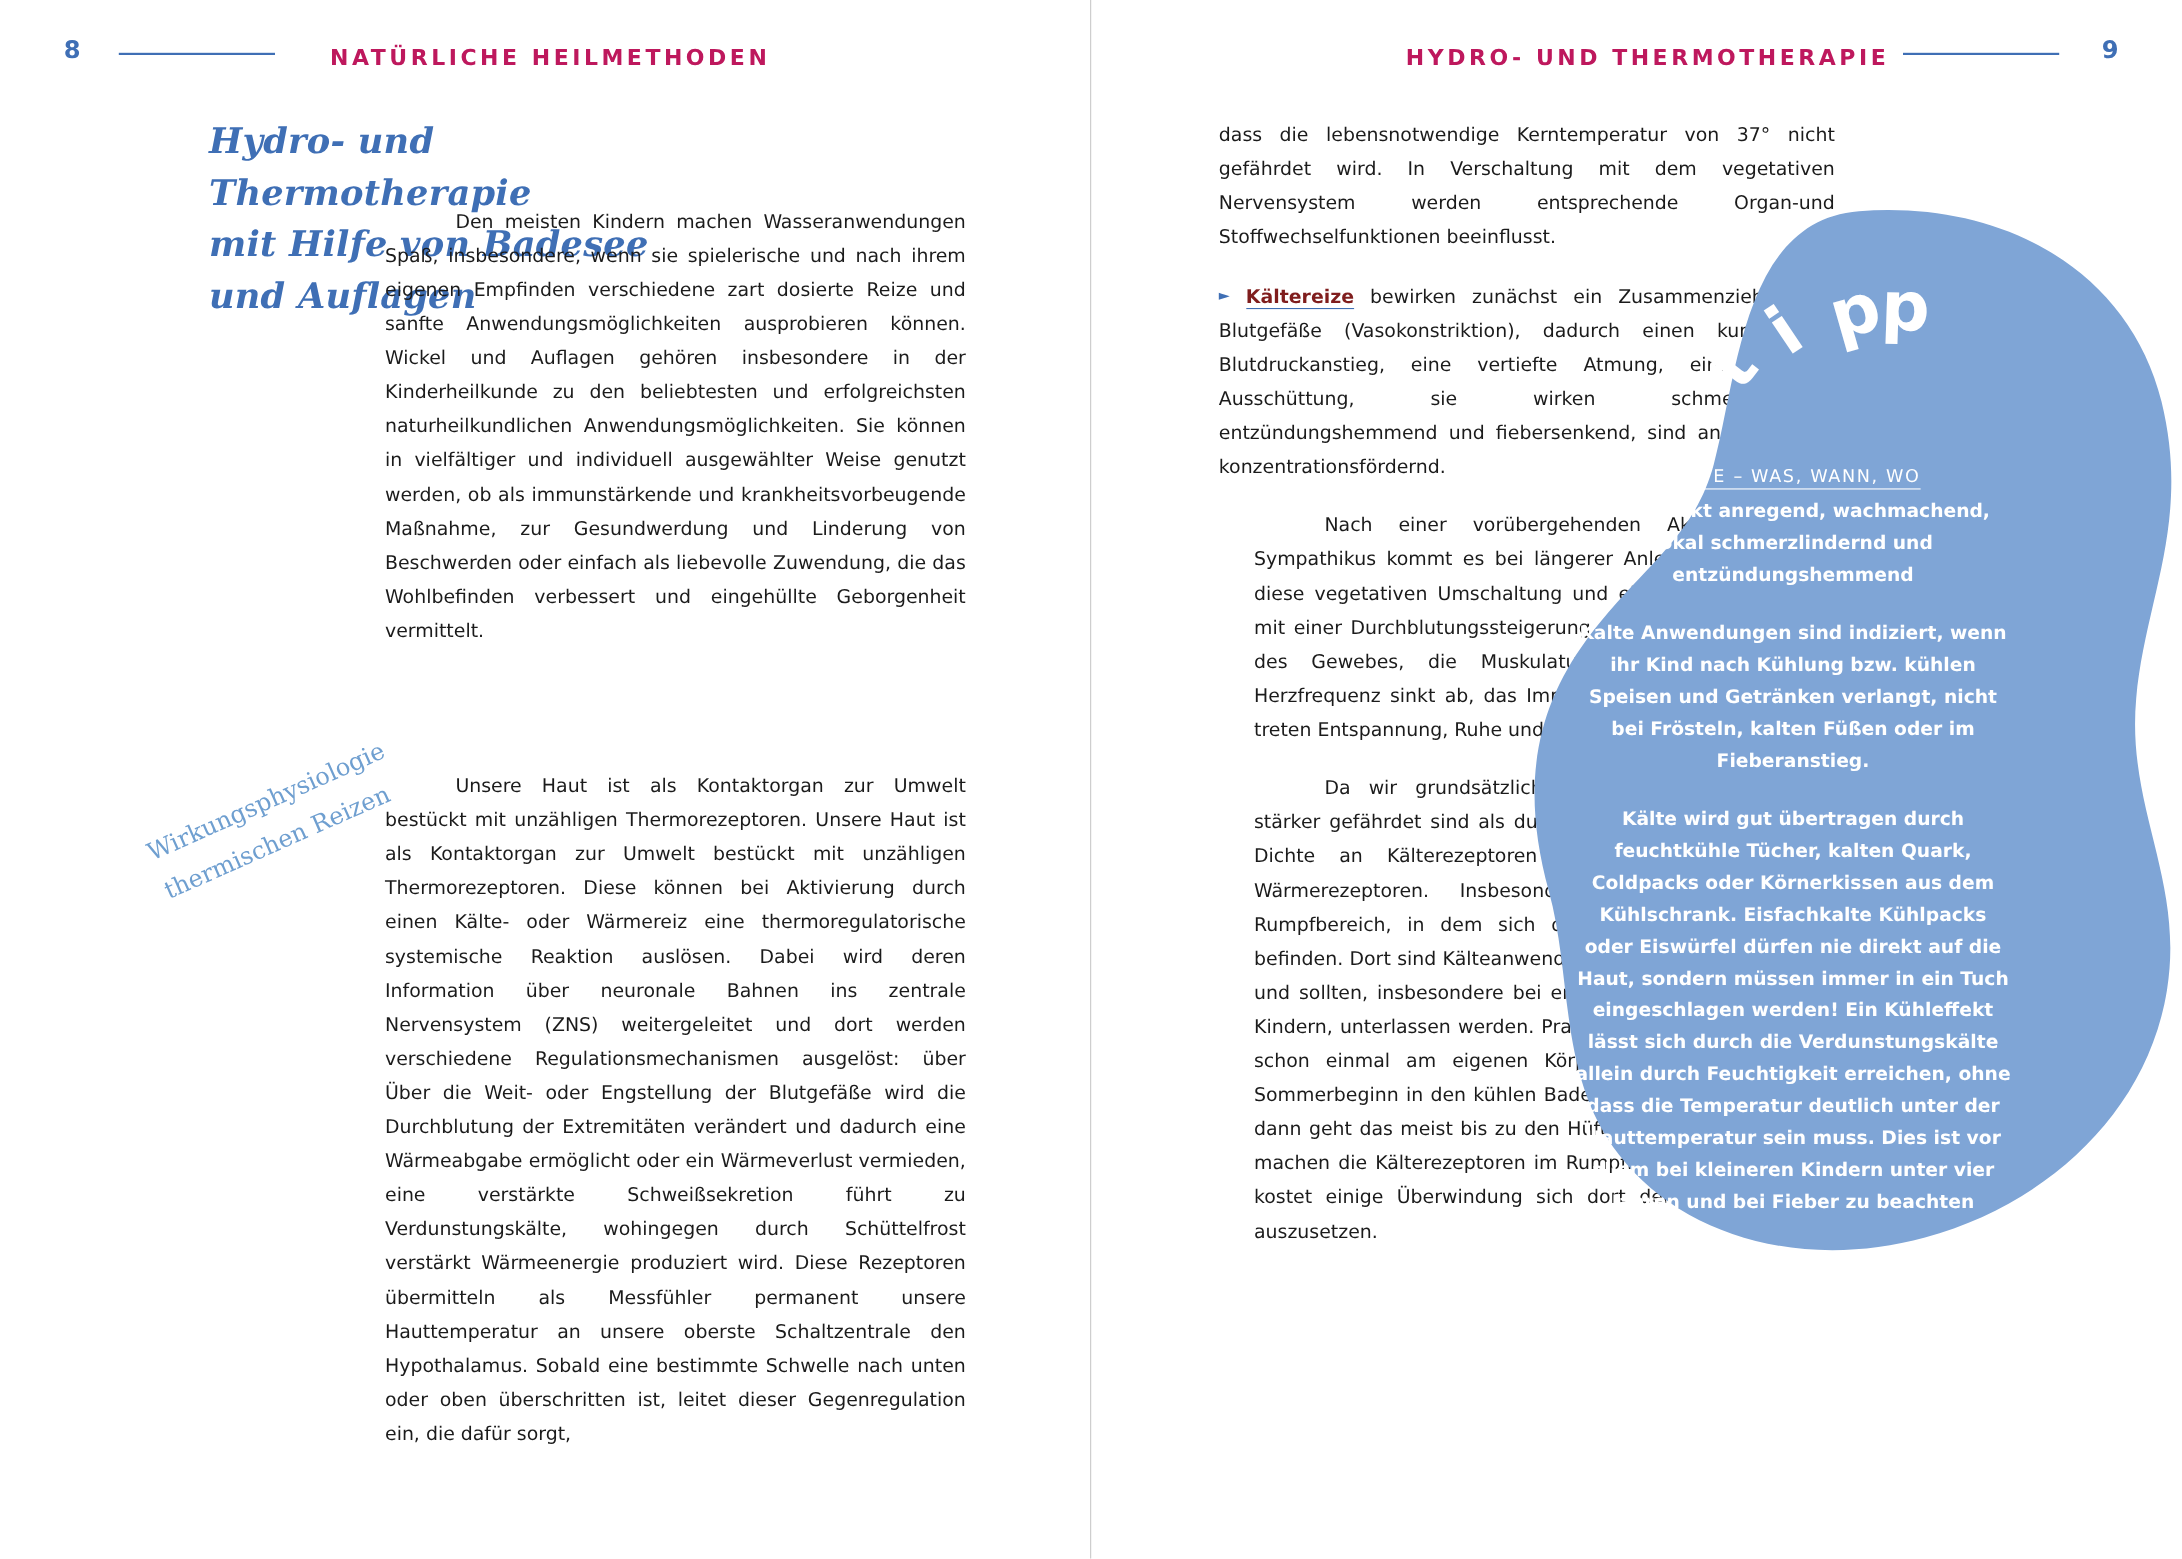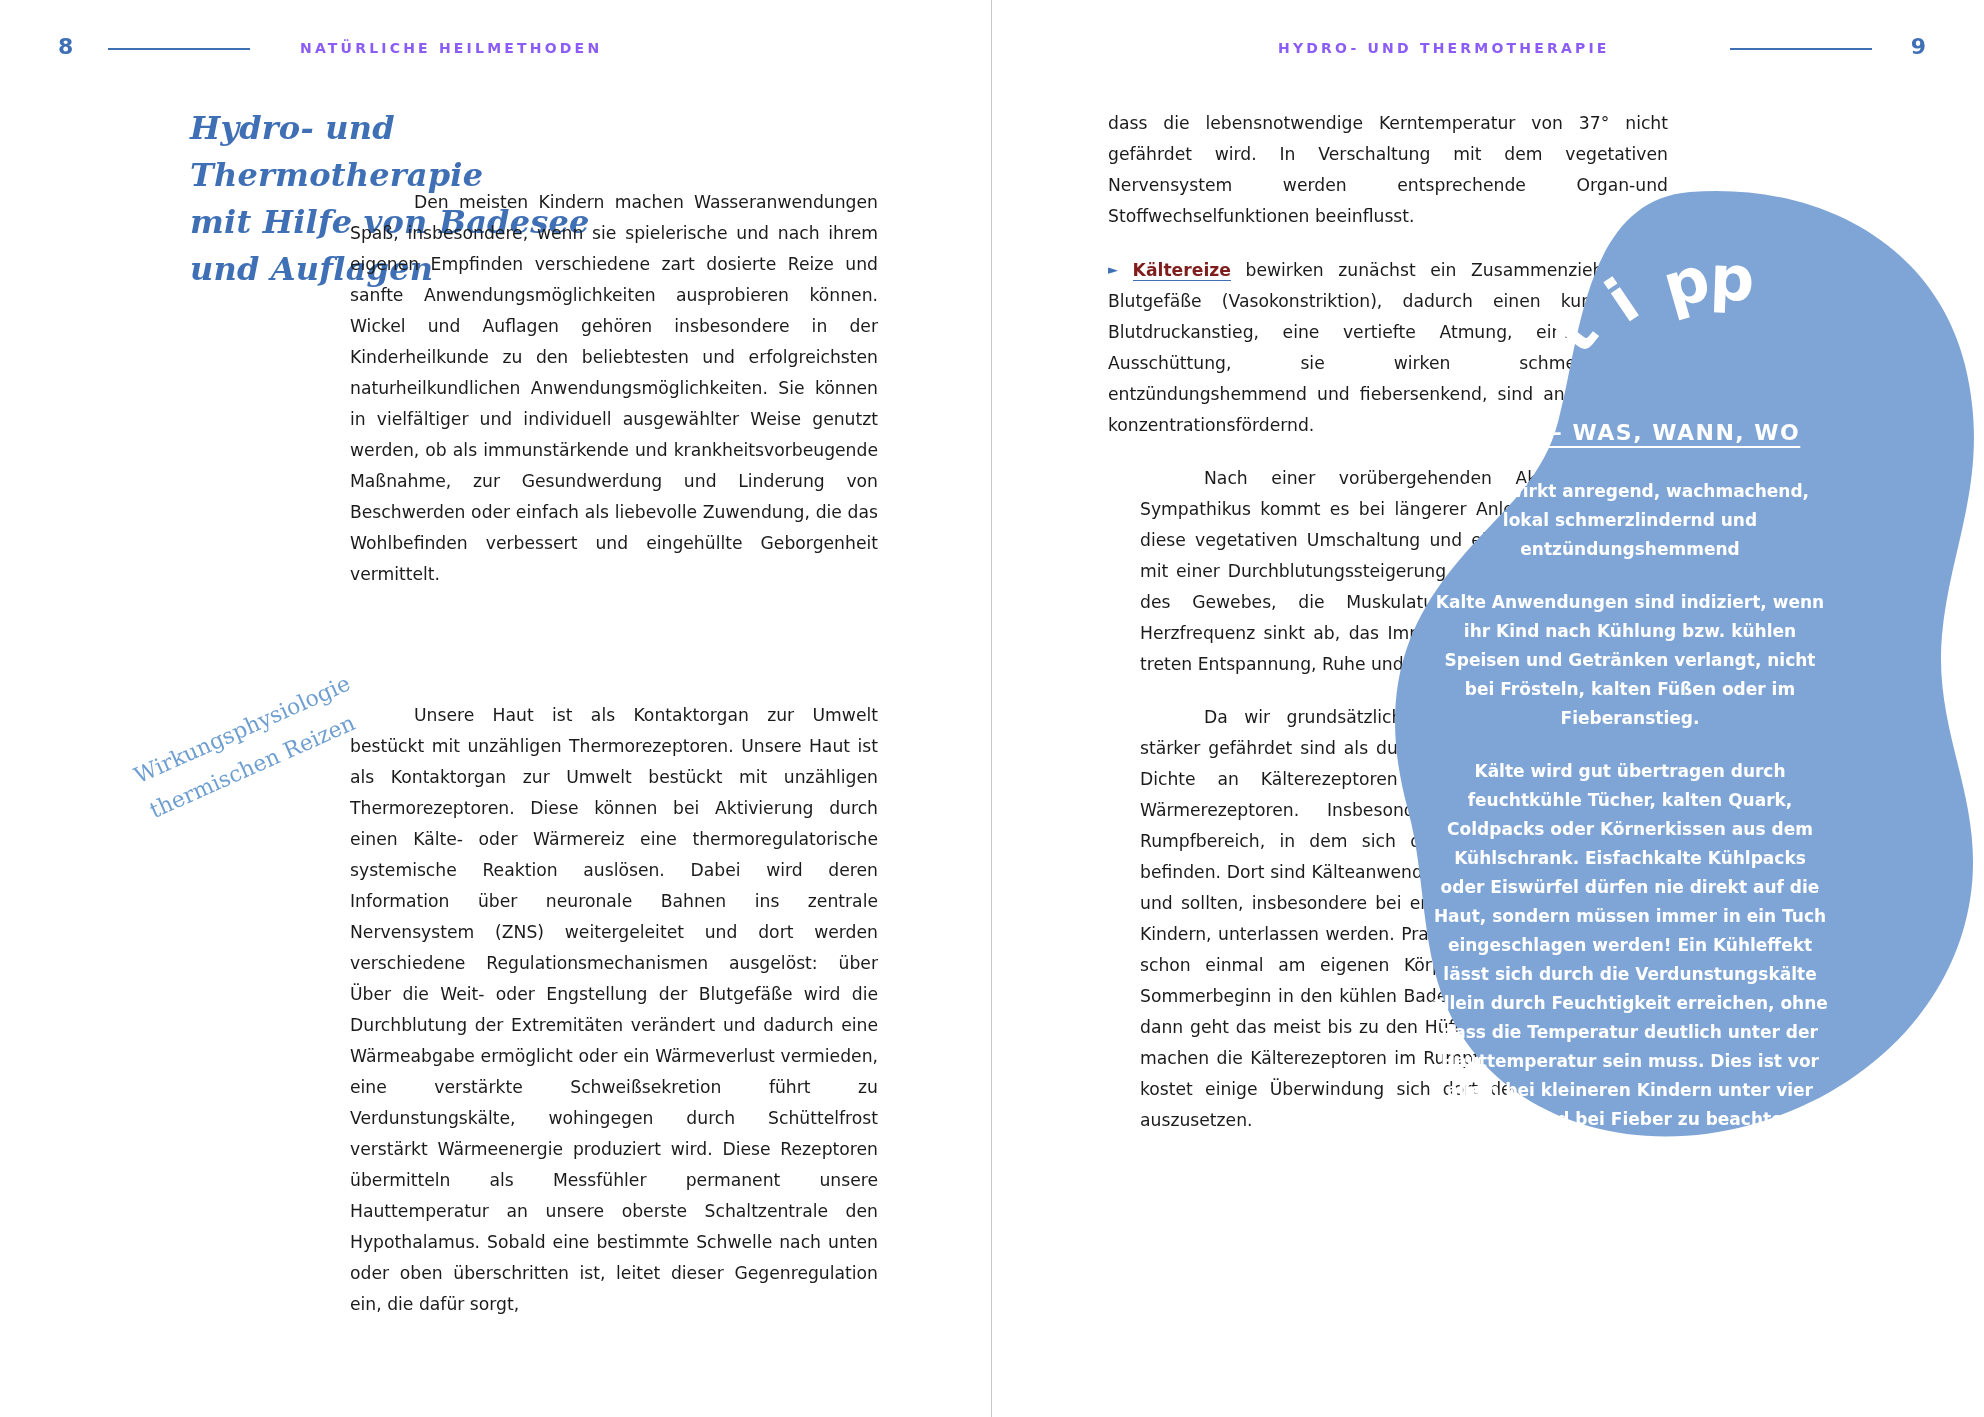--- a/index.html
+++ b/index.html
@@ -23,21 +23,21 @@
   .folio{
     position:absolute;top:34px;
     font-size:22px;font-weight:700;color:#3f6fb5;
     font-family:"DejaVu Sans", sans-serif;
   }
   .folio-left{left:58px;}
   .folio-right{right:58px;}
 
   .runhead{
     position:absolute;top:40px;
-    font-size:14px;letter-spacing:3.2px;font-weight:700;color:#8b5cf6;
+    font-size:20px;letter-spacing:3.2px;font-weight:700;color:#be185d;
     white-space:nowrap;
   }
   .runhead-left{left:300px;}
   .runhead-right{left:1278px;}
 
   .rule{
     position:absolute;top:48px;height:2px;background:#3f6fb5;
   }
   .rule-a{left:108px;width:142px;}
   .rule-b{left:1730px;width:142px;}
@@ -83,25 +83,24 @@
   .blob-wrap{position:absolute;left:1390px;top:190px;width:600px;height:1010px;}
   .blob-wrap svg{display:block;}
 
   .blobtext{
     position:absolute;left:1430px;top:415px;width:400px;
     text-align:center;color:#ffffff;
     font-size:17px;line-height:29px;
     font-weight:600;
   }
   .blobtext .t{
-    font-size:22px;line-height:36px;font-weight:700;
+    font-size:16px;line-height:36px;font-weight:400;
     letter-spacing:1.5px;
     text-decoration:underline;
     text-underline-offset:6px;
-    margin-bottom:26px;
   }
   .blobtext p{margin:0 0 24px 0;}
   .blobtext p:last-child{margin-bottom:0;}
 
   .tipp{
     position:absolute;left:1560px;top:240px;
     width:200px;height:150px;
     color:#fff;
   }
   .tipp span{

